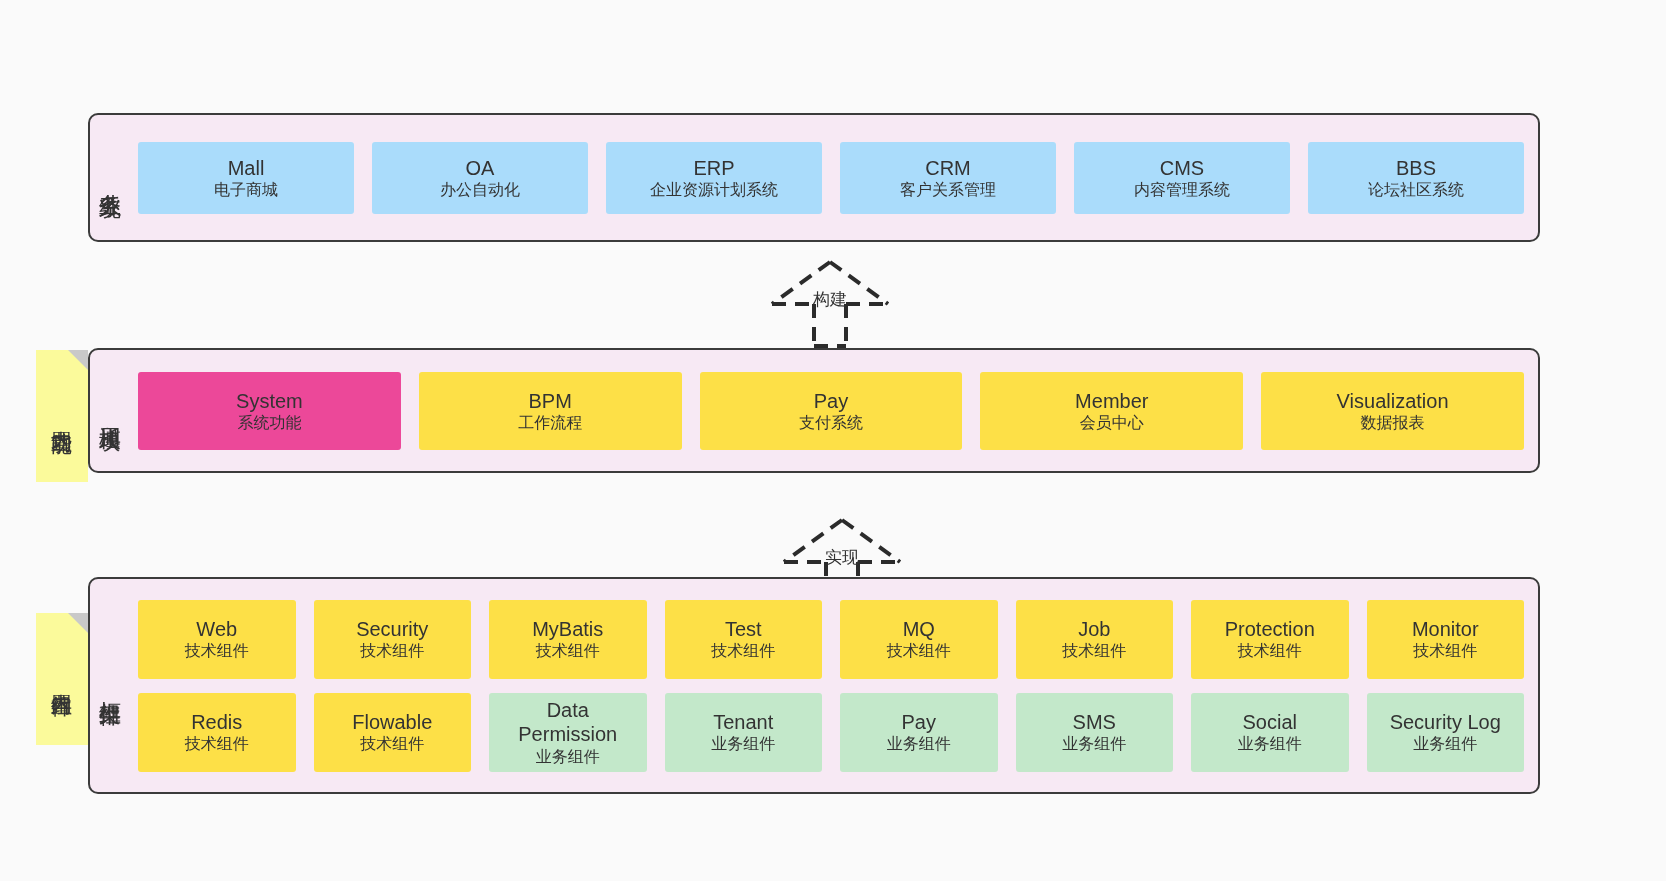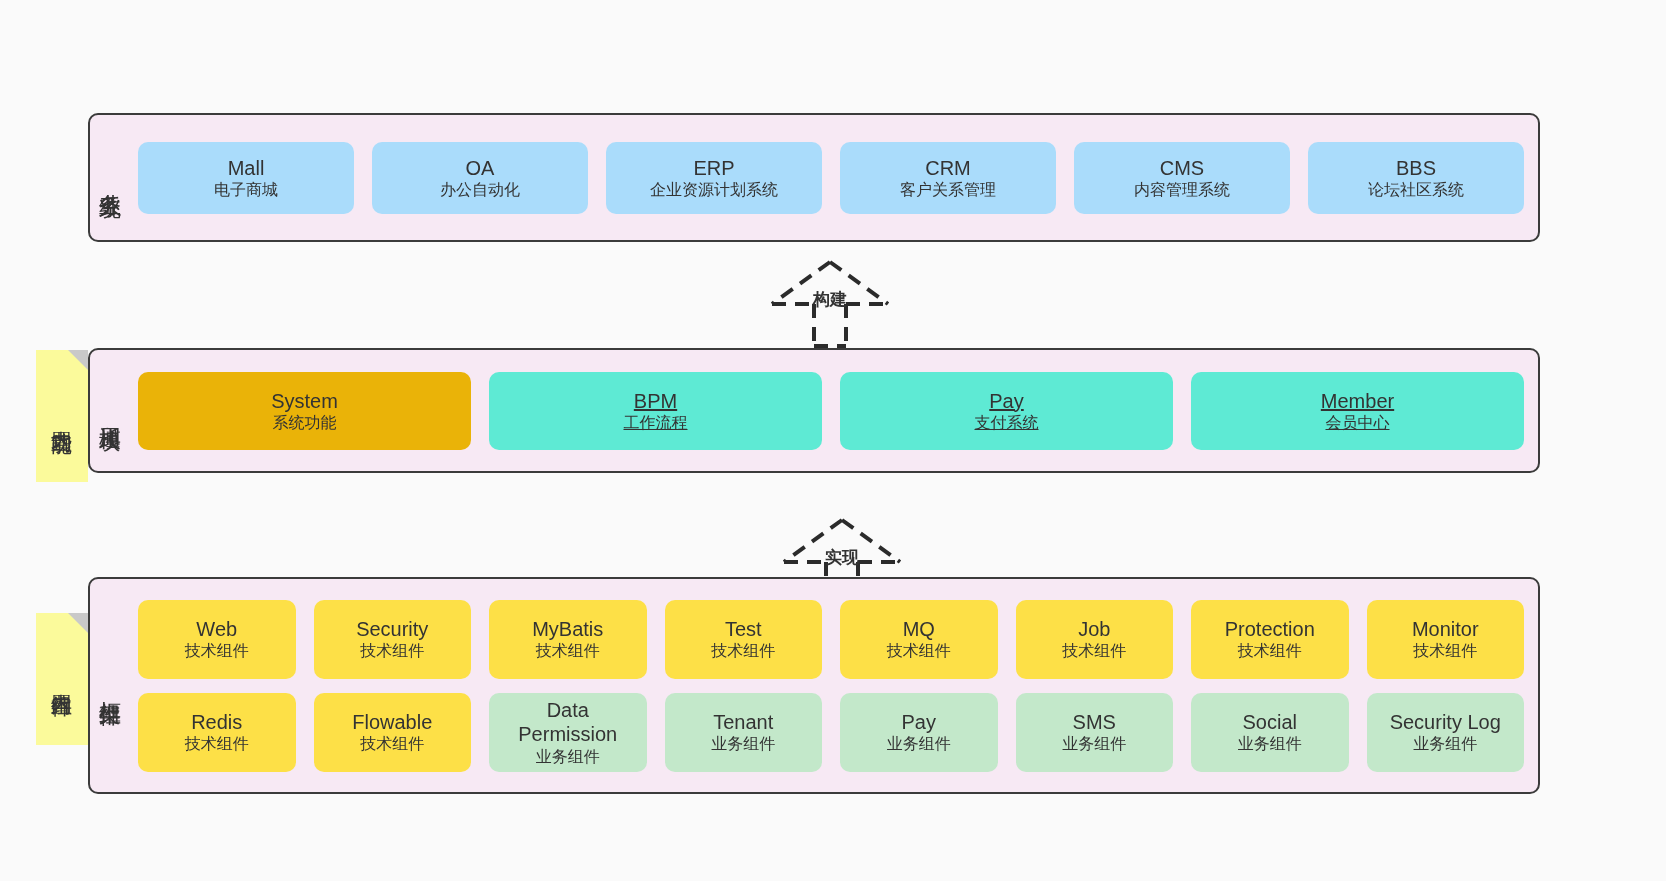--- a/index.html
+++ b/index.html
@@ -47,39 +47,39 @@
     gap:14px;
     padding:0 14px 0 8px;
   }
   .row{
     display:flex;
     gap:18px;
     align-items:stretch;
   }
   .cell{
     flex:1 1 0;
-    border-radius:10px;
+    border-radius:3px;
     display:flex;
     flex-direction:column;
     align-items:center;
     justify-content:center;
     text-align:center;
     line-height:1.22;
     font-size:20px;
     color:#333;
     box-sizing:border-box;
     padding:4px 6px;
   }
   .cell .en{font-size:20px;}
   .cell .cn{font-size:16px;}
 
   
   .c-blue{background:#aadcfb;}
-  .c-red{background:#eab308;}
-  .c-pink{background:#5eead4;text-decoration:underline;}
+  .c-red{background:#ec4899;}
+  .c-pink{background:#fde047;}
   .c-green{background:#fde047;}
   .c-lightgreen{background:#c3e8ca;}
 
   
   #layer-business{left:88px;top:113px;width:1452px;height:129px;}
   #layer-business .cell{height:72px;}
 
   #layer-modules{left:88px;top:348px;width:1452px;height:125px;}
   #layer-modules .cell{height:78px;}
 
@@ -107,21 +107,21 @@
     position:absolute;
     top:0;right:0;
     width:0;height:0;
     border-top:20px solid #c9c9c9;
     border-left:20px solid transparent;
   }
   #note-modules{left:36px;top:350px;height:132px;}
   #note-framework{left:36px;top:613px;height:132px;}
 
   
-  .arrow{position:absolute;font-weight:bold;}
+  .arrow{position:absolute;}
   .arrow svg{display:block;overflow:visible;}
   .arrow .alabel{
     position:absolute;
     left:50%;
     transform:translateX(-50%);
     top:30px;
     font-size:17px;
     color:#333;
     background:transparent;
     padding:0 3px;
@@ -194,20 +194,24 @@
           <span class="cn">工作流程</span>
         </div>
         <div class="cell c-pink">
           <span class="en">Pay</span>
           <span class="cn">支付系统</span>
         </div>
         <div class="cell c-pink">
           <span class="en">Member</span>
           <span class="cn">会员中心</span>
         </div>
+        <div class="cell c-pink">
+          <span class="en">Visualization</span>
+          <span class="cn">数据报表</span>
+        </div>
       </div>
     </div>
   </div>
 
   <div class="arrow" id="arrow-impl">
     <svg width="140" height="92" viewBox="0 0 140 92" aria-hidden="true">
       <path d="M70 4 L128 46 M70 4 L12 46" fill="none" stroke="#2b2b2b" stroke-width="4" stroke-dasharray="14 9" stroke-linecap="butt"></path>
       <path d="M12 46 L54 46 M54 46 L54 88 M86 46 L128 46 M86 46 L86 88 M54 88 L86 88" fill="none" stroke="#2b2b2b" stroke-width="4" stroke-dasharray="14 9" stroke-linecap="butt"></path>
     </svg>
     <span class="alabel">实现</span>

